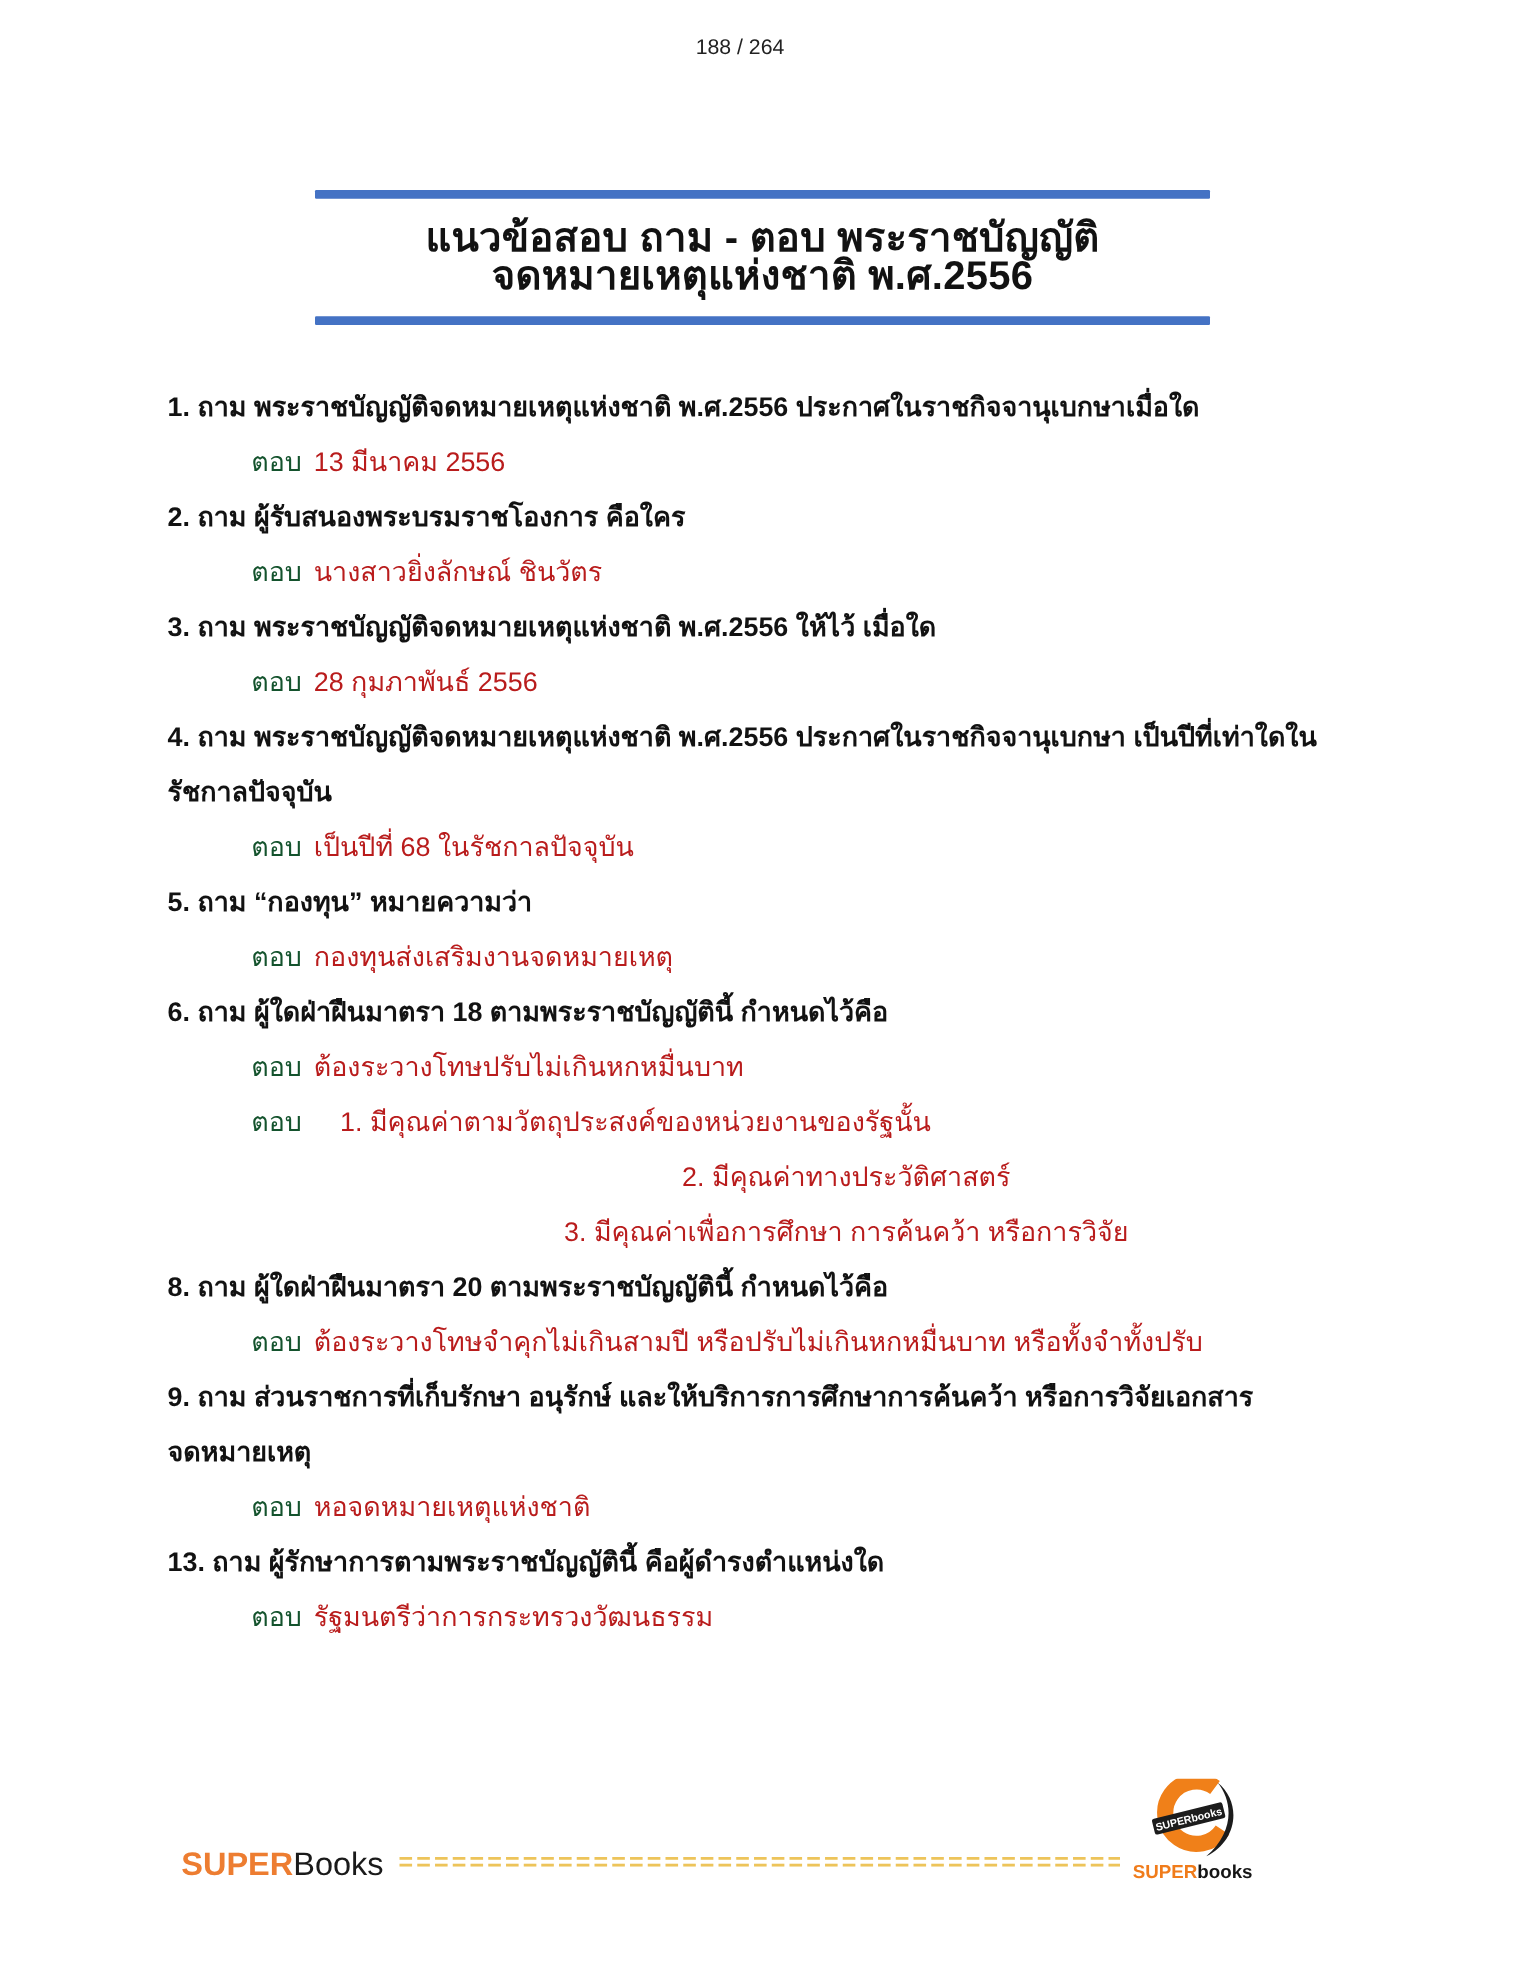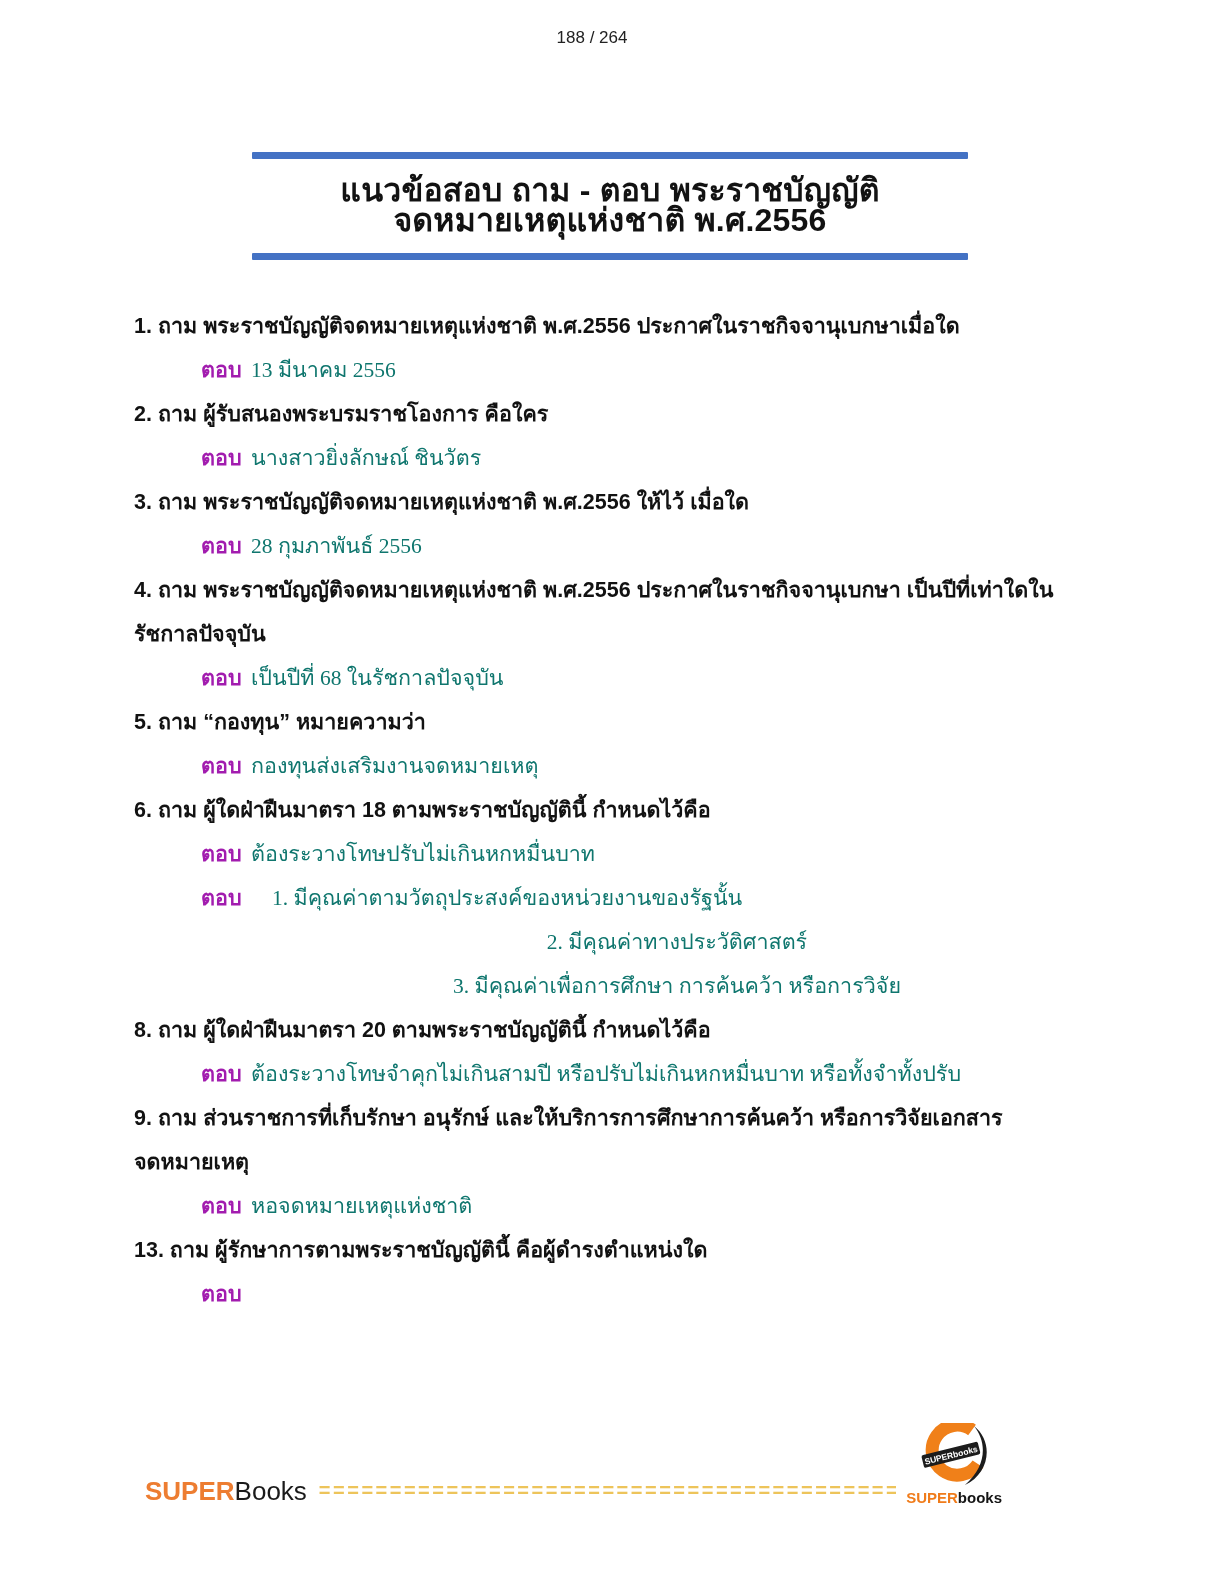--- a/index.html
+++ b/index.html
@@ -23,22 +23,22 @@
     text-align:center;font-size:32px;font-weight:700;
     padding:16px 6px 18px 6px;line-height:30px;color:#121212;
     letter-spacing:0.2px;
   }
   .content{
     position:absolute;left:134px;top:304px;width:948px;
     font-size:21.5px;line-height:44px;
   }
   .q{font-weight:700;color:#121212;}
   .a{display:flex;align-items:baseline;padding-left:67px;}
-  .a-label{font-weight:700;flex:0 0 45px;color:#a21caf;}
-  .a-text{color:#0f766e;padding-left:5px;font-family:Liberation Serif, serif;}
+  .a-label{font-weight:400;flex:0 0 45px;color:#14532d;}
+  .a-text{color:#b91c1c;padding-left:5px;}
   .a.tabbed .a-text{padding-left:26px;}
   .a.cont{padding-left:138px;justify-content:center;}
   .a.cont .a-text{padding-left:0;}
   .footer{
     position:absolute;left:145px;right:182px;bottom:78px;
     display:flex;align-items:flex-end;
   }
   .wordmark{font-size:26px;line-height:30px;white-space:nowrap;}
   .wordmark .super{color:#ED7D31;font-weight:700;}
   .wordmark .books{color:#1a1a1a;font-weight:400;}
@@ -141,20 +141,21 @@
       <div class="a">
         <span class="a-label">ตอบ</span>
         <span class="a-text">หอจดหมายเหตุแห่งชาติ</span>
       </div>
     </div>
 
     <div>
       <div class="q">13. ถาม ผู้รักษาการตามพระราชบัญญัตินี้ คือผู้ดำรงตำแหน่งใด</div>
       <div class="a">
         <span class="a-label">ตอบ</span>
+        <span class="a-text">รัฐมนตรีว่าการกระทรวงวัฒนธรรม</span>
       </div>
     </div>
 
   </div>
 
   <div class="footer">
     <span class="wordmark">
       <span class="super">SUPER</span><span class="books">Books</span>
     </span>
     <span class="divider">==================================================================</span>

